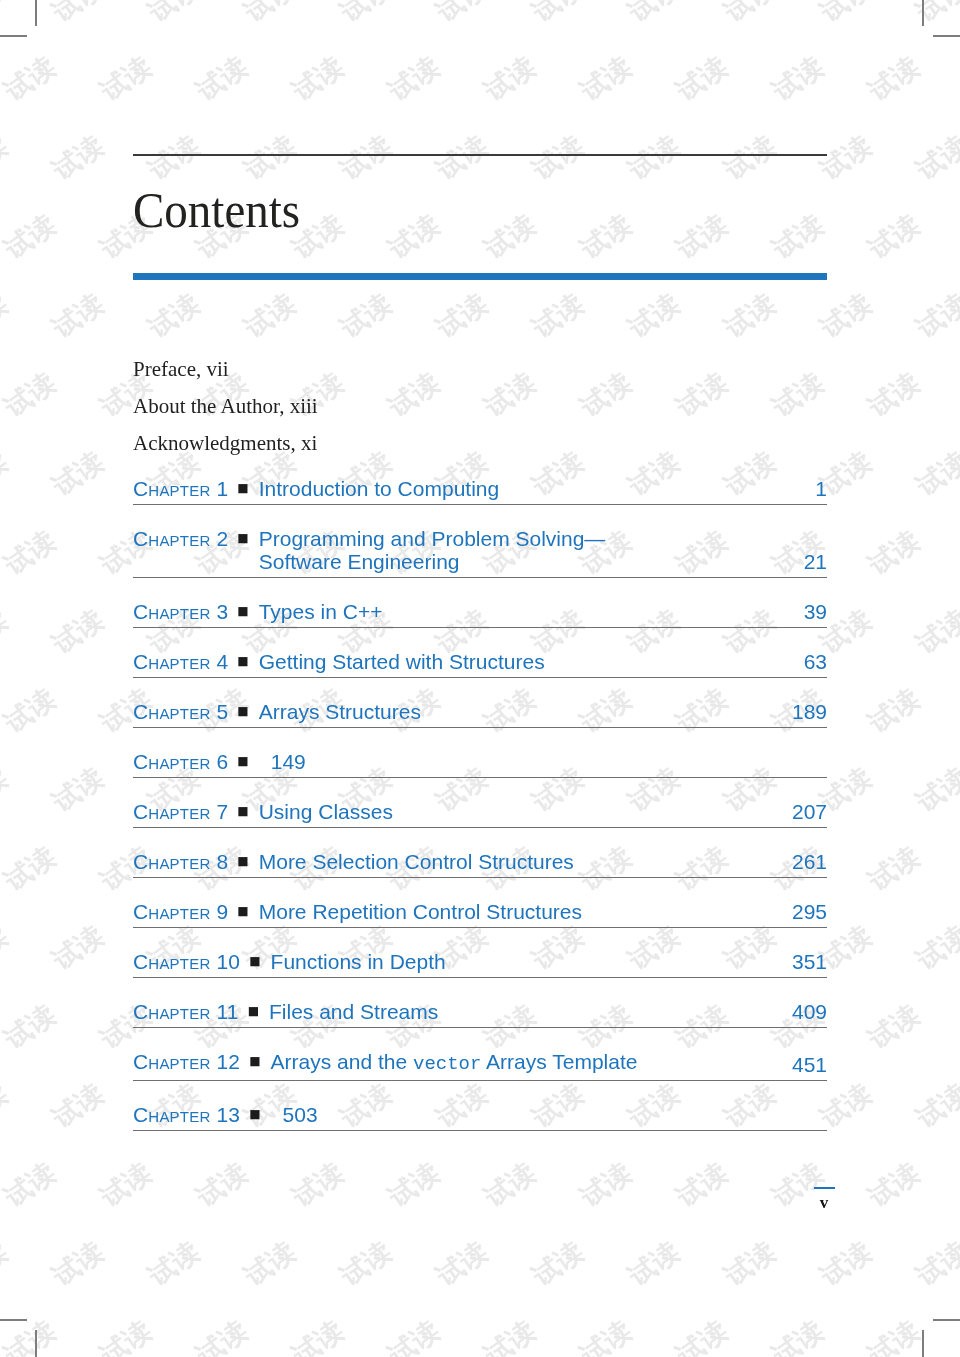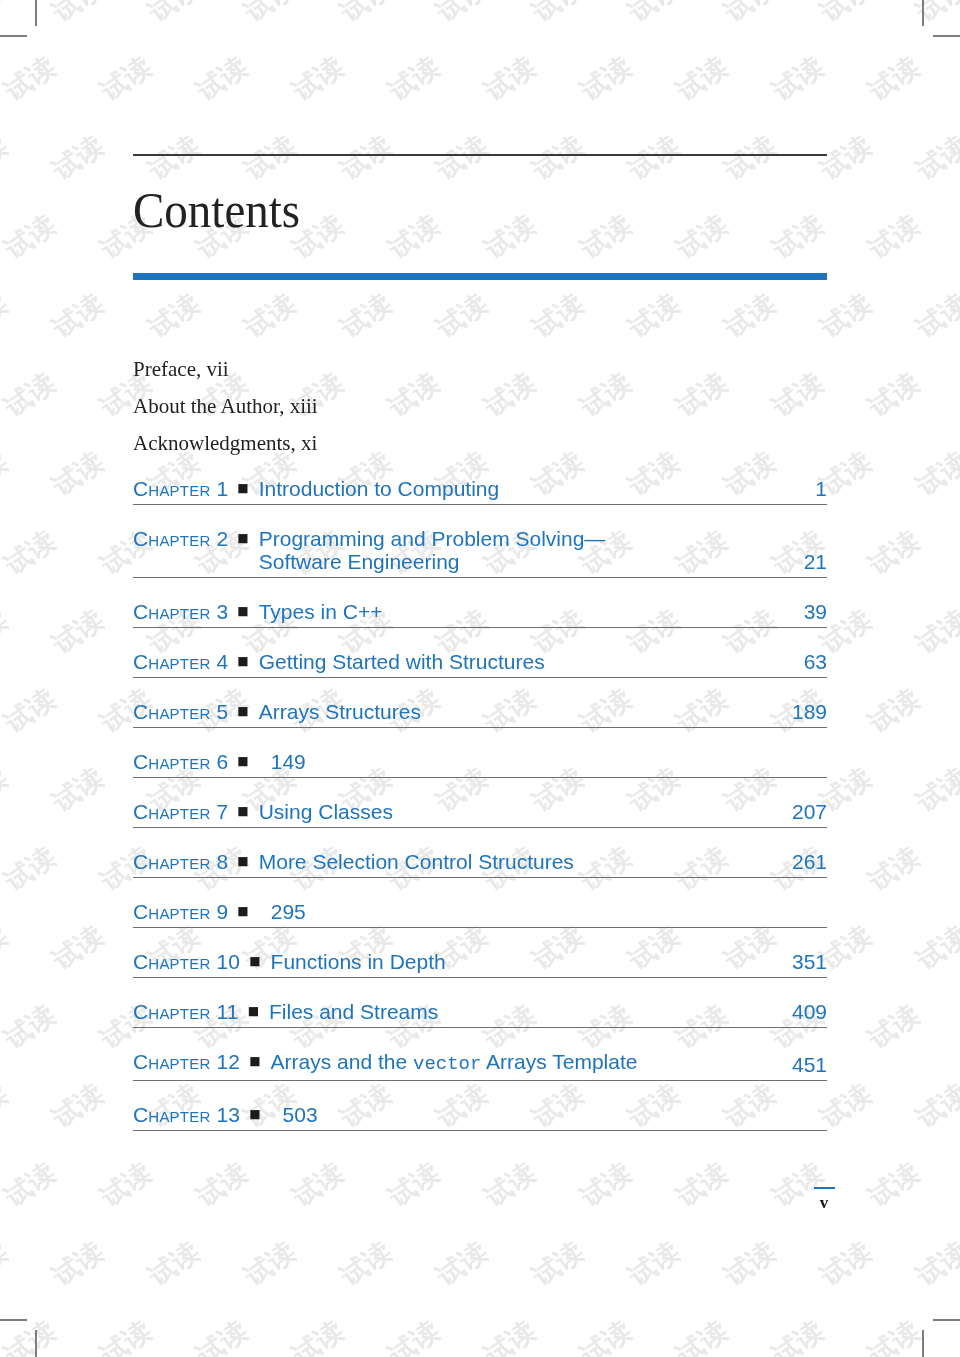--- a/index.html
+++ b/index.html
@@ -357,20 +357,21 @@
   <div class="toc-entry">
     <span class="entry-label"><span>Chapter</span> <span>8</span></span>
     <span class="bullet">■</span>
     <span class="entry-title"><span><span>More Selection Control Structures</span></span></span>
     <span class="entry-page">261</span>
   </div>
 
   <div class="toc-entry">
     <span class="entry-label"><span>Chapter</span> <span>9</span></span>
     <span class="bullet">■</span>
+    <span class="entry-title"><span><span>More Repetition Control Structures</span></span></span>
     <span class="entry-page">295</span>
   </div>
 
   <div class="toc-entry">
     <span class="entry-label"><span>Chapter</span> <span>10</span></span>
     <span class="bullet">■</span>
     <span class="entry-title"><span><span>Functions in Depth</span></span></span>
     <span class="entry-page">351</span>
   </div>
 

